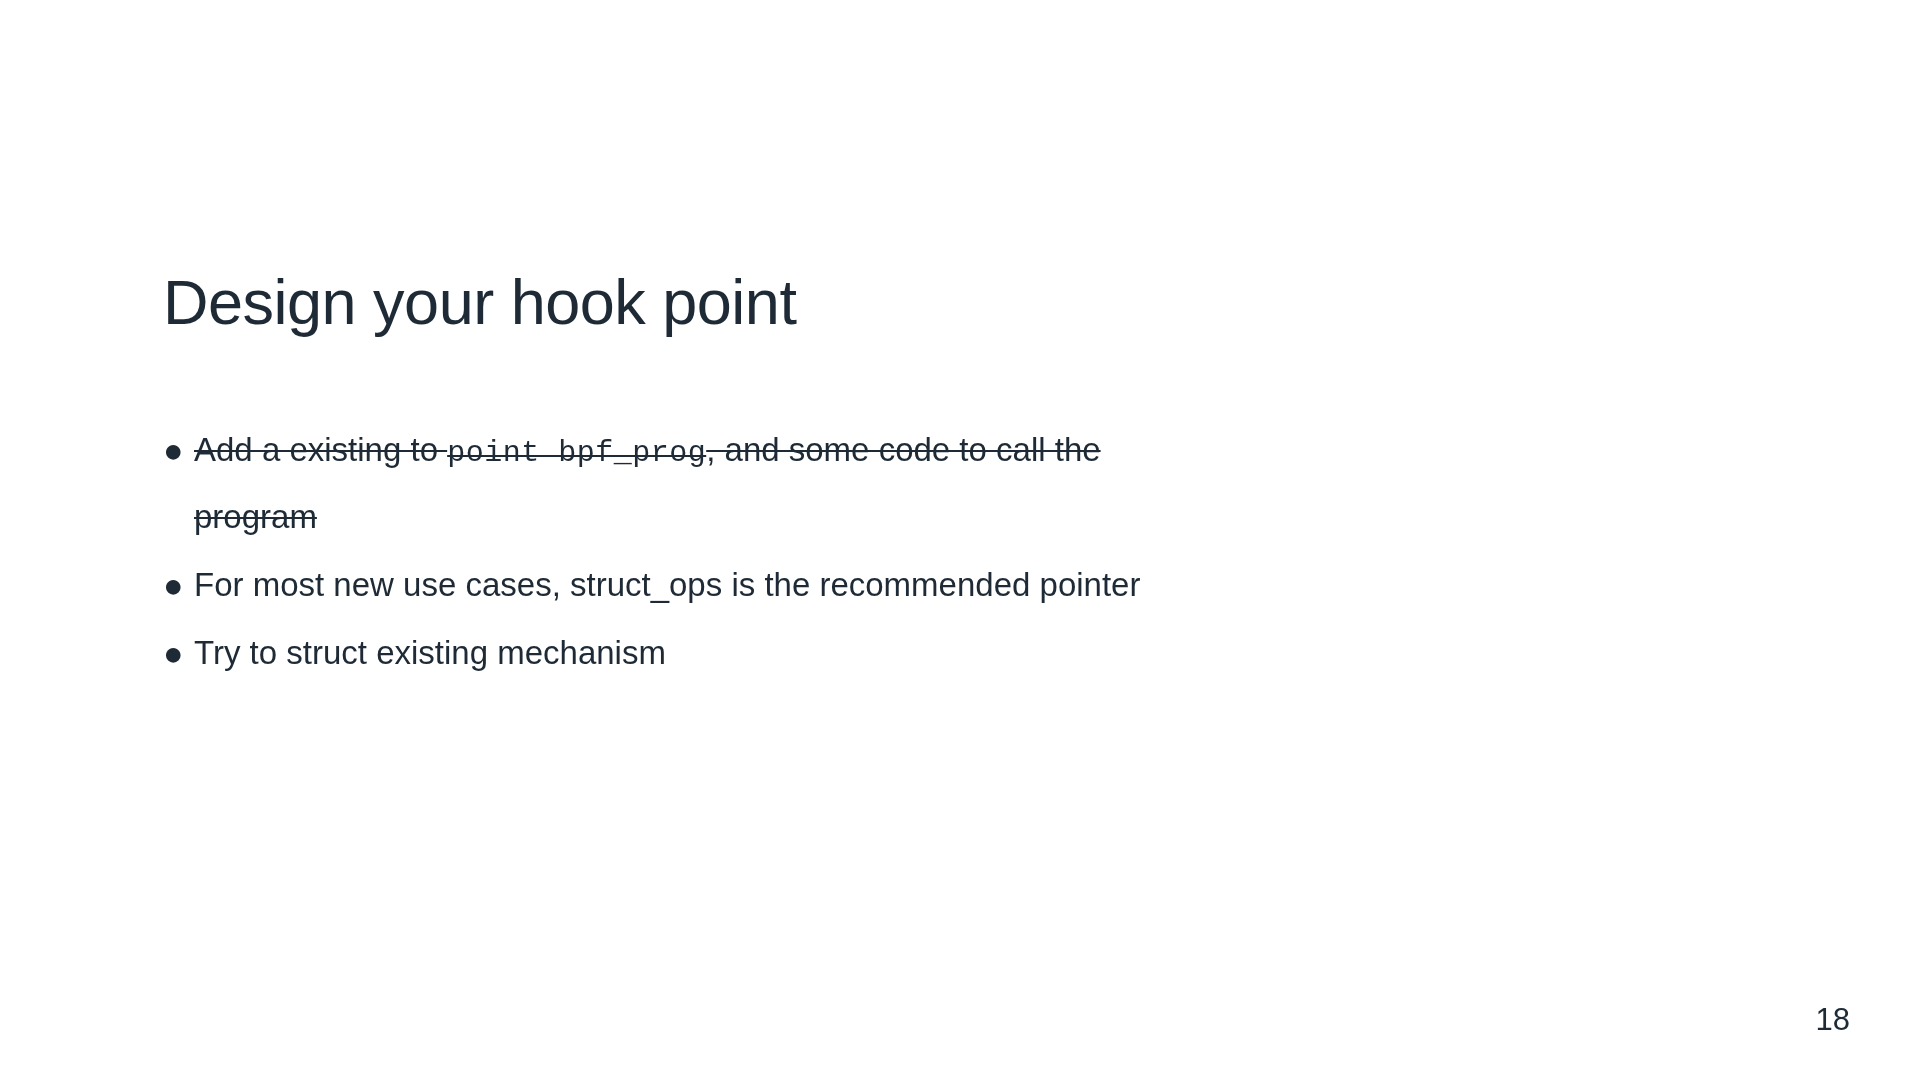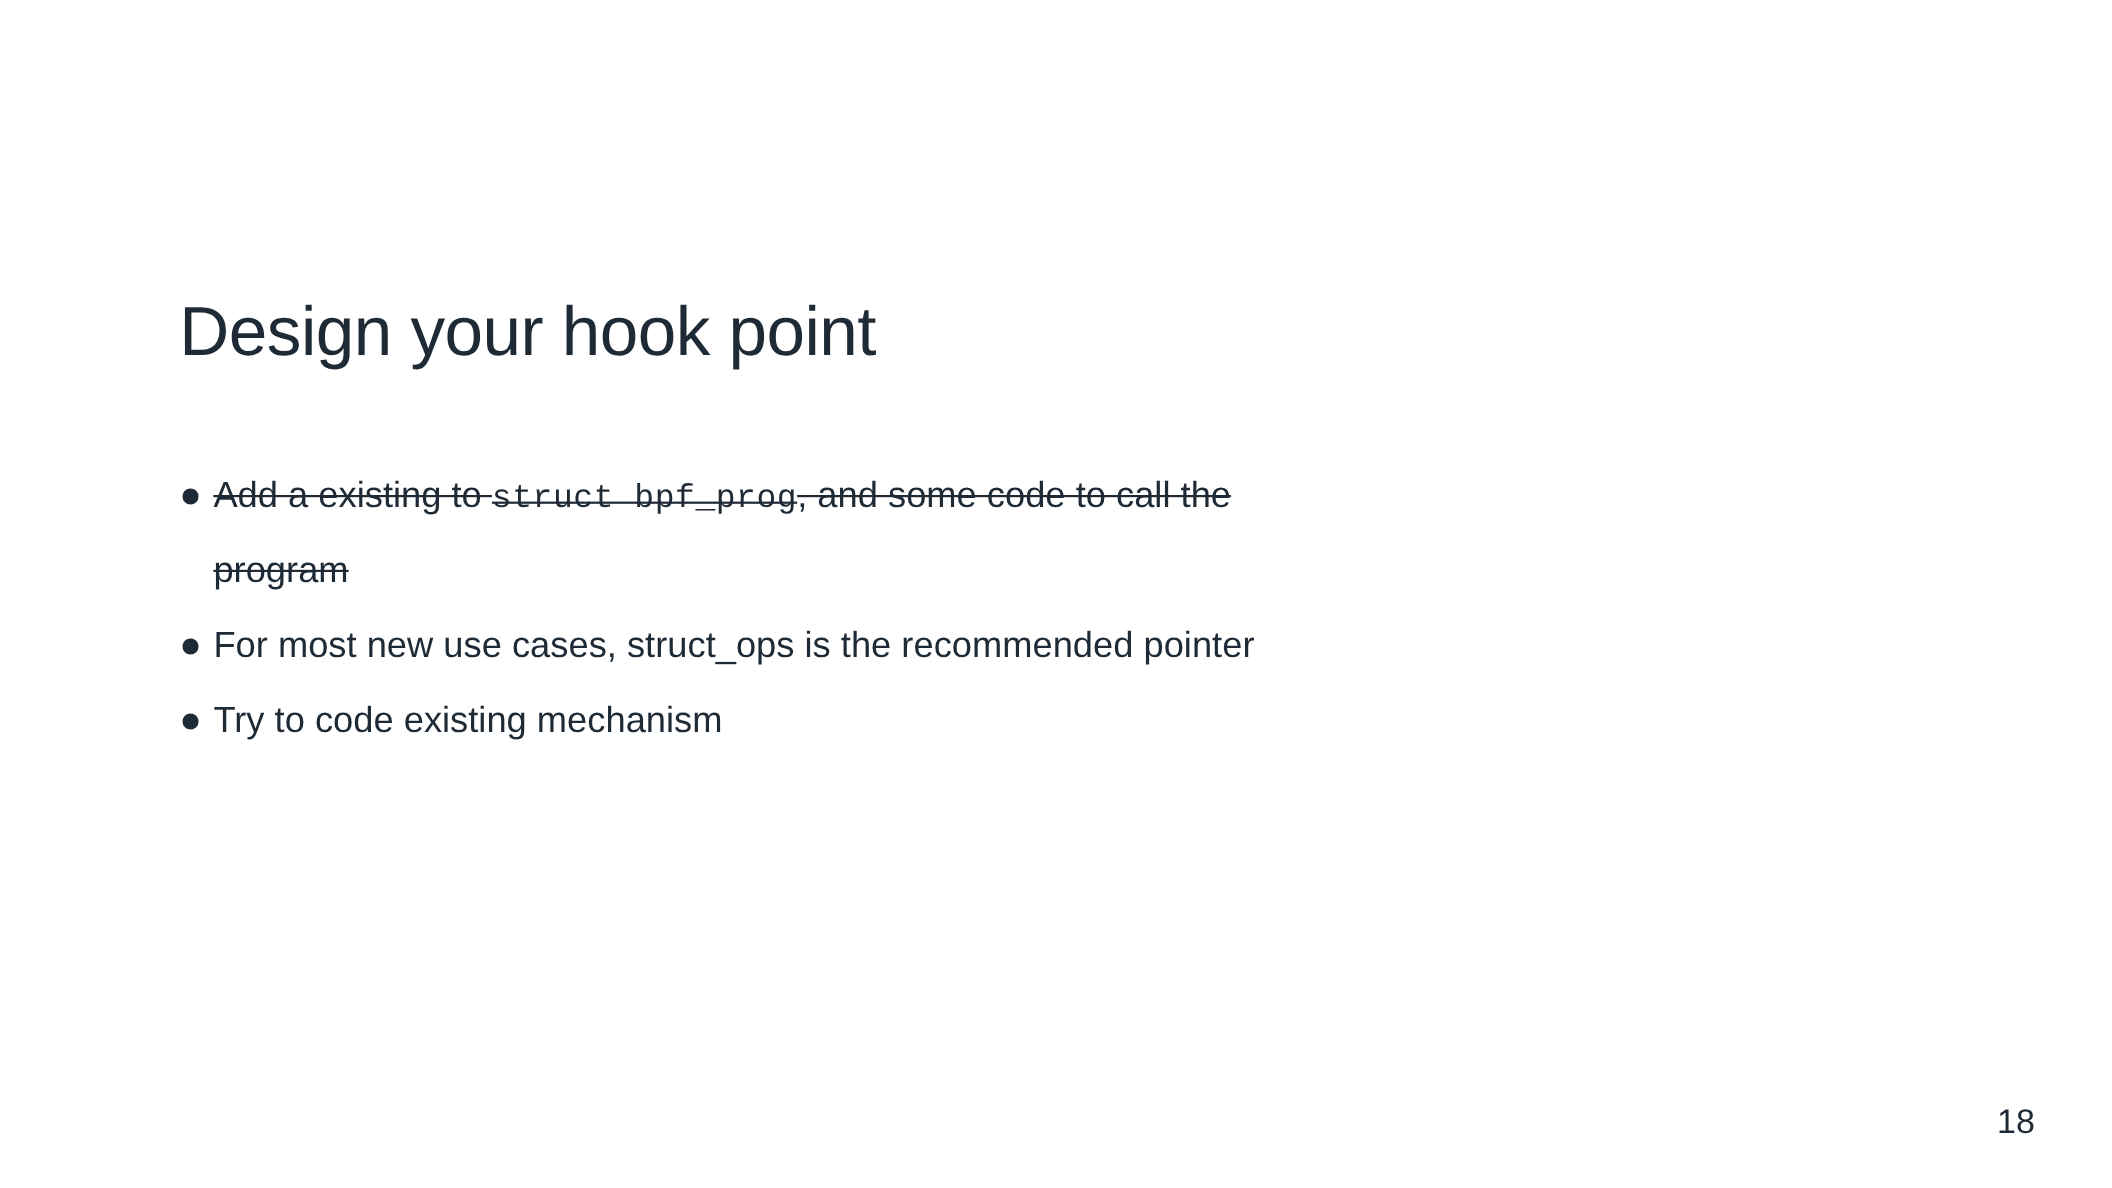--- a/index.html
+++ b/index.html
@@ -98,32 +98,32 @@
 
 <div class="slide">
 
   <div class="slide-title">Design your hook point</div>
 
   <div class="bullets">
 
     <div class="bullet-row">
       <span class="bullet-dot">●</span>
       <span class="bullet-text struck">
-        <span>Add a existing to </span><span class="mono">struct bpf_prog</span><span>, and some code to call the program</span>
+        <span>Add a existing to </span><span class="mono">point bpf_prog</span><span>, and some code to call the program</span>
       </span>
     </div>
 
     <div class="bullet-row">
       <span class="bullet-dot">●</span>
       <span class="bullet-text">For most new use cases, struct_ops is the recommended pointer</span>
     </div>
 
     <div class="bullet-row">
       <span class="bullet-dot">●</span>
-      <span class="bullet-text">Try to code existing mechanism</span>
+      <span class="bullet-text">Try to struct existing mechanism</span>
     </div>
 
   </div>
 
 
   <div class="page-number">18</div>
 
 </div>
 
 </body></html>

